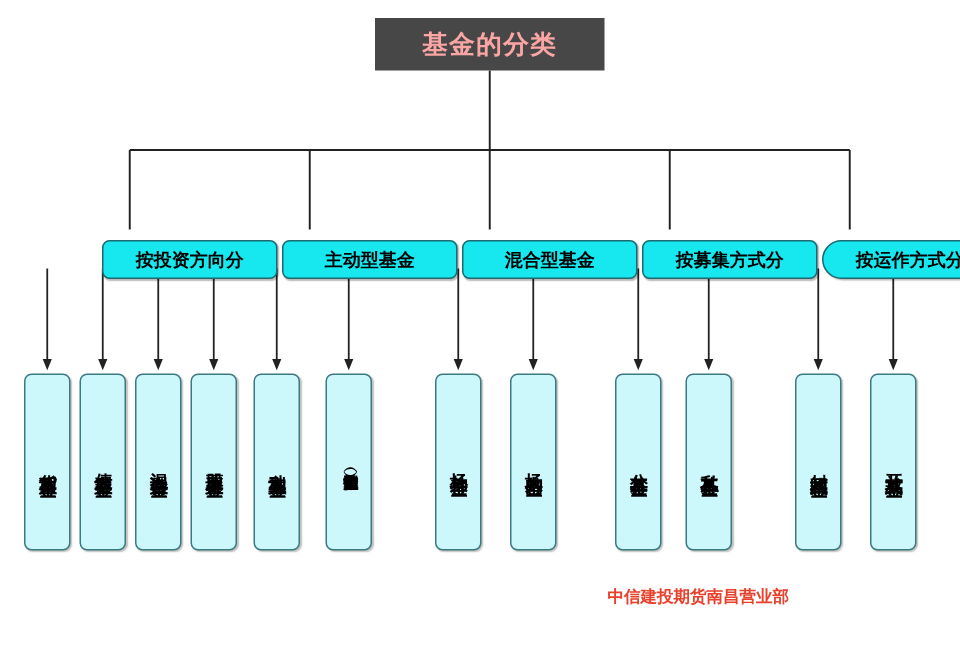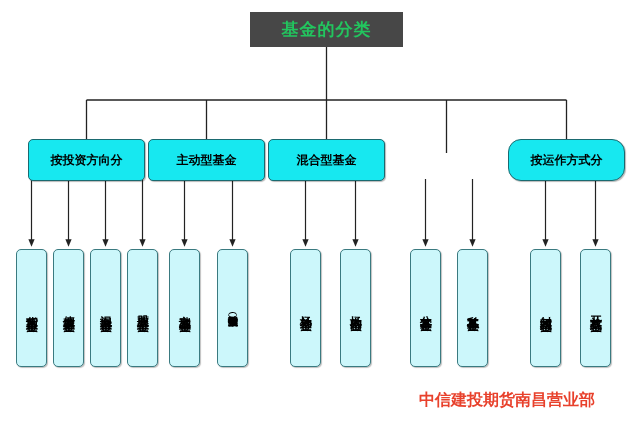--- a/index.html
+++ b/index.html
@@ -28,46 +28,47 @@
     pointer-events: none;
   }
   
   .root-box {
     position: absolute;
     left: 250px;
     top: 12px;
     width: 153px;
     height: 35px;
     background: #474747;
-    color: #22c55e;
+    color: #fca5a5;
     display: flex;
     align-items: center;
     justify-content: center;
     font-size: 17px;
     font-weight: bold;
     letter-spacing: 1px;
     box-sizing: border-box;
   }
   
   .cat-box {
     position: absolute;
-    top: 139px;
+    top: 160px;
     width: 117px;
-    height: 42px;
+    height: 26px;
     background: #17e8f0;
     border: 1px solid #1a6a70;
     border-radius: 5px;
     display: flex;
     align-items: center;
     justify-content: center;
     font-size: 12px;
     font-weight: bold;
     color: #000000;
     box-sizing: border-box;
     box-shadow: 1px 1px 1px rgba(0,0,0,0.28);
+    margin-left: 40px;
   }
   
   .leaf-box {
     position: absolute;
     top: 249px;
     height: 118px;
     background: #ccf7fb;
     border: 1px solid #3a7a80;
     border-radius: 5px;
     box-sizing: border-box;
@@ -88,23 +89,23 @@
     white-space: nowrap;
   }
   .leaf-text.tight {
     font-size: 10px;
     letter-spacing: 0px;
     line-height: 1.0;
   }
   
   .footer-credit {
     position: absolute;
-    left: 419px;
+    left: 405px;
     top: 390px;
-    font-size: 16px;
+    font-size: 11px;
     font-weight: bold;
     color: #e8412c;
     white-space: nowrap;
   }
 </style>
 </head>
 <body>
 
 <div id="canvas">
 
@@ -149,20 +150,23 @@
 
   <div class="cat-box" style="left:28px;">
     <span>按投资方向分</span>
   </div>
   <div class="cat-box" style="left:148px;">
     <span>主动型基金</span>
   </div>
   <div class="cat-box" style="left:268px;">
     <span>混合型基金</span>
   </div>
+  <div class="cat-box" style="left:388px;">
+    <span>按募集方式分</span>
+  </div>
   <div class="cat-box" style="left:508px;border-radius:13px;">
     <span>按运作方式分</span>
   </div>
 
   <div class="leaf-box" style="left:16px; width:31px;">
     <span class="leaf-text">货币型基金</span>
   </div>
   <div class="leaf-box" style="left:53px; width:31px;">
     <span class="leaf-text">债券型基金</span>
   </div>

